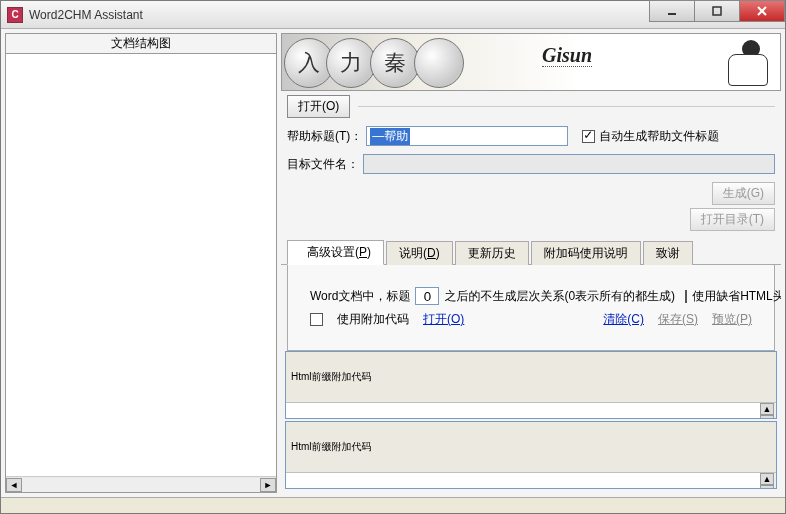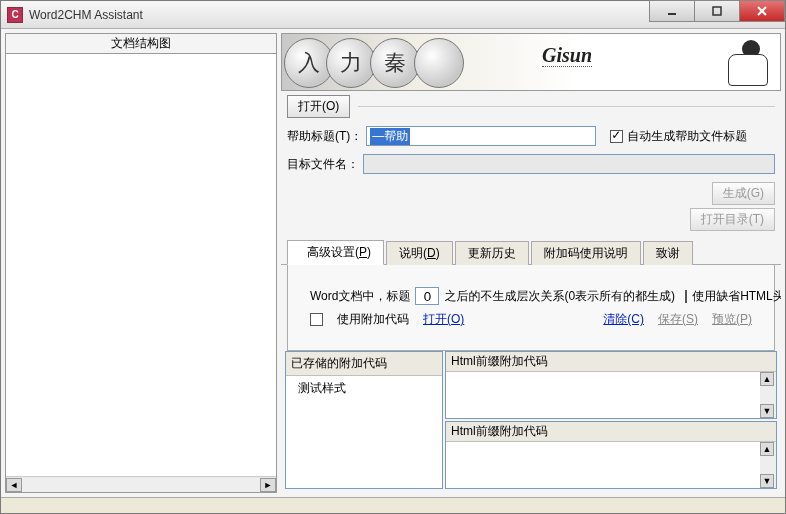--- a/index.html
+++ b/index.html
@@ -138,21 +138,21 @@
   .stored-panel {
     width:158px; border:1px solid #7a9ac0; background:#fff;
     display:flex; flex-direction:column;
   }
   .stored-header { background:#ece9e0; padding:3px 5px; border-bottom:1px solid #c0c0c0; }
   .stored-list { flex:1; padding:4px 12px; }
   .right-stack { flex:1; display:flex; flex-direction:column; gap:2px; }
   .html-box {
     flex:1; border:1px solid #7a9ac0; background:#fff; display:flex; flex-direction:column;
   }
-  .html-box .hdr { background:#ece9e0; padding:1px 5px; border-bottom:1px solid #c0c0c0; font-size:12px; }
+  .html-box .hdr { background:#ece9e0; padding:18px 5px; border-bottom:1px solid #c0c0c0; font-size:10px; }
   .html-box .body { flex:1; overflow:auto; position:relative; }
   .v-scroll { position:absolute; right:0; top:0; bottom:0; width:16px; background:#eee; display:flex; flex-direction:column; }
   .v-scroll .scroll-btn { width:14px; height:14px; }
   .v-scroll .scroll-track { flex:1; width:14px; }
 
   .statusbar { height:16px; border-top:1px solid #aaa; background:#ece9d8; }
 
 </style>
 </head>
 <body>
@@ -211,21 +211,21 @@
         </div>
       </div>
 
       <div class="toolbar-row">
         <div class="win-button">打开(O)</div>
         <div style="flex:1;height:1px;background:#ccc;margin-left:4px;"></div>
       </div>
 
       <div class="toolbar-row">
         <span class="label">帮助标题(T)：</span>
-        <div class="text-input" style="width:230px;">
+        <div class="text-input" style="width:202px;">
           <span class="selected-text">—帮助</span>
         </div>
         <span style="width:6px;"></span>
         <span class="checkbox checked"></span>
         <span class="label">自动生成帮助文件标题</span>
       </div>
 
       <div class="toolbar-row">
         <span class="label">目标文件名：</span>
         <div class="text-input readonly" style="flex:1;"></div>
@@ -258,26 +258,20 @@
           <span class="label">使用附加代码</span>
           <span class="link"><span>打开(O)</span></span>
           <span class="spacer"></span>
           <span class="link"><span>清除(C)</span></span>
           <span class="link disabled"><span>保存(S)</span></span>
           <span class="link disabled"><span>预览(P)</span></span>
         </div>
       </div>
 
       <div class="bottom-split">
-        <div class="stored-panel">
-          <div class="stored-header">已存储的附加代码</div>
-          <div class="stored-list">
-            <div>测试样式</div>
-          </div>
-        </div>
         <div class="right-stack">
           <div class="html-box">
             <div class="hdr">Html前缀附加代码</div>
             <div class="body">
               <div class="v-scroll">
                 <div class="scroll-btn">▲</div>
                 <div class="scroll-track"></div>
                 <div class="scroll-btn">▼</div>
               </div>
             </div>

